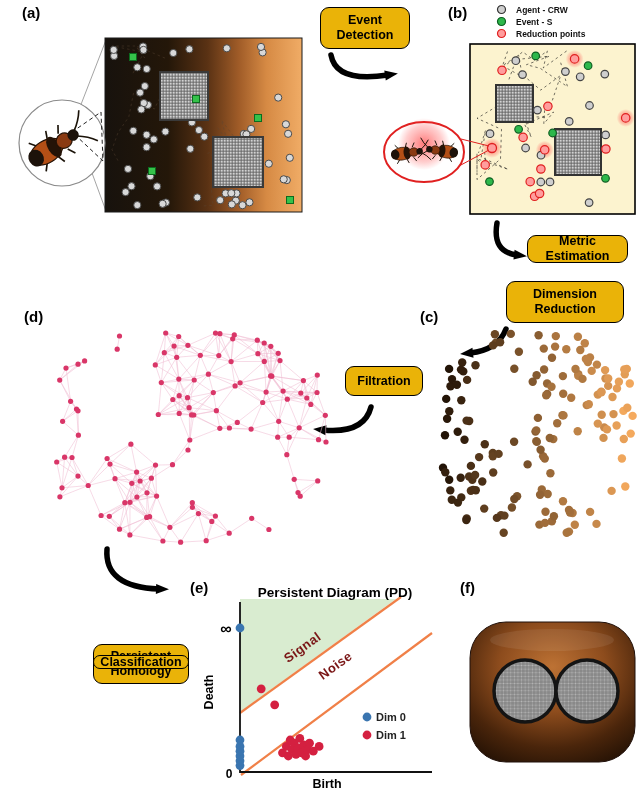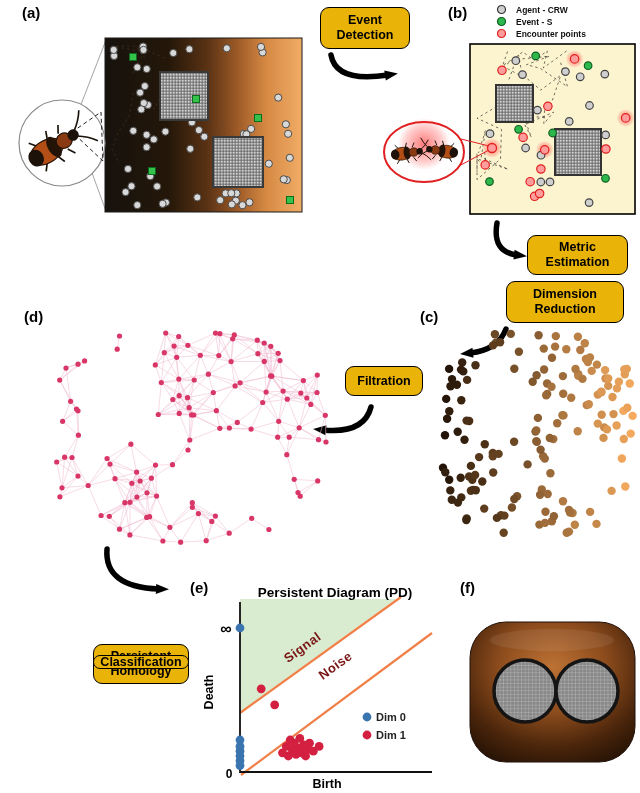--- a/index.html
+++ b/index.html
@@ -988,21 +988,21 @@
   </svg>
 
   <div class="plabel" style="left:22px;top:4px;">(a)</div>
   <div class="plabel" style="left:448px;top:4px;">(b)</div>
   <div class="plabel" style="left:420px;top:308px;">(c)</div>
   <div class="plabel" style="left:24px;top:308px;">(d)</div>
   <div class="plabel" style="left:190px;top:579px;">(e)</div>
   <div class="plabel" style="left:460px;top:579px;">(f)</div>
 
   <div class="fbox" style="left:320px;top:7px;width:90px;height:42px;">Event Detection</div>
-  <div class="fbox" style="left:527px;top:235px;width:101px;height:40px;">Metric Estimation</div>
+  <div class="fbox" style="left:527px;top:235px;width:101px;height:28px;">Metric Estimation</div>
   <div class="fbox" style="left:506px;top:281px;width:118px;height:42px;">Dimension Reduction</div>
   <div class="fbox" style="left:345px;top:366px;width:78px;height:30px;">Filtration</div>
   <div class="fbox" style="left:93px;top:644px;width:96px;height:40px;">Persistent Homology</div>
   <div class="fbox" style="left:93px;top:655px;width:96px;height:14px;">Classification</div>
 
   <div class="legend">
     <div class="legend-row">
       <svg width="11" height="11">
         <circle cx="5.5" cy="5.5" r="4" stroke-width="1.2" fill="#cfcfcf" stroke="#333333"></circle>
       </svg>
@@ -1011,17 +1011,17 @@
     <div class="legend-row">
       <svg width="11" height="11">
         <circle cx="5.5" cy="5.5" r="4" stroke-width="1.2" fill="#2db84b" stroke="#0f5f23"></circle>
       </svg>
       <span>Event - S</span>
     </div>
     <div class="legend-row">
       <svg width="11" height="11">
         <circle cx="5.5" cy="5.5" r="4" stroke-width="1.2" fill="#ff9d9d" stroke="#e02020"></circle>
       </svg>
-      <span>Encounter points</span>
+      <span>Reduction points</span>
     </div>
   </div>
 
 </div>
 
 </body></html>

